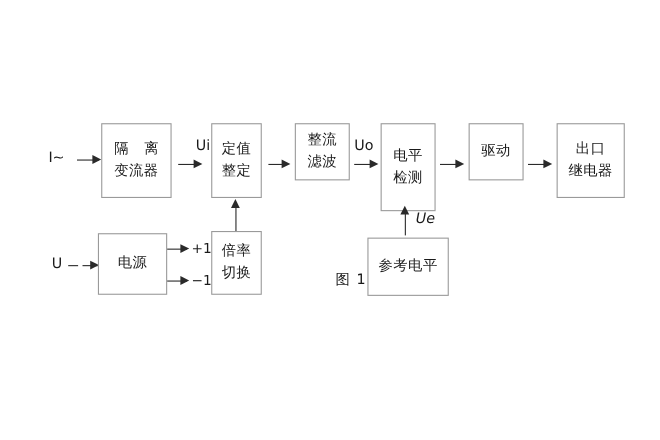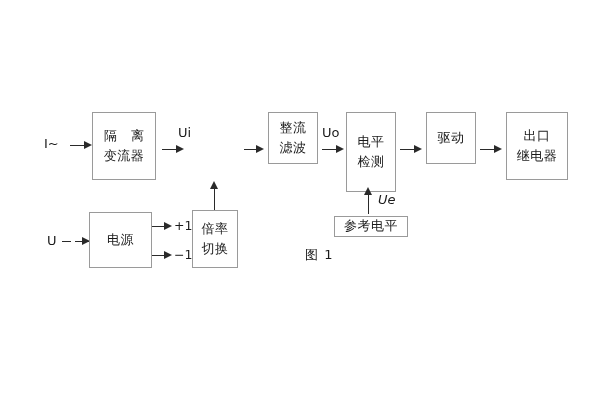--- a/index.html
+++ b/index.html
@@ -91,20 +91,24 @@
 
   <div class="blk" style="left:92px; top:112px; width:64px; height:68px;">
     <span class="ln wide">隔 离</span>
     <span class="ln">变流器</span>
   </div>
 
   <div class="lbl" style="left:178px; top:126px;">Ui</div>
   <div class="hline" style="left:162px; top:149px; width:20px;"></div>
   <div class="ahr" style="left:176px; top:145px;"></div>
 
+  <div class="blk" style="left:192px; top:112px; width:46px; height:68px;">
+    <span class="ln">定值</span>
+    <span class="ln">整定</span>
+  </div>
 
   <div class="hline" style="left:244px; top:149px; width:18px;"></div>
   <div class="ahr" style="left:256px; top:145px;"></div>
 
   <div class="blk" style="left:268px; top:112px; width:50px; height:52px;">
     <span class="ln">整流</span>
     <span class="ln">滤波</span>
   </div>
 
   <div class="lbl" style="left:322px; top:126px;">Uo</div>
@@ -156,17 +160,17 @@
   <div class="ahr" style="left:164px; top:251px;"></div>
   <div class="lbl sm" style="left:174px; top:249px;">−12V</div>
 
   <div class="blk" style="left:192px; top:210px; width:46px; height:58px;">
     <span class="ln">倍率</span>
     <span class="ln">切换</span>
   </div>
 
   <div class="lbl cap" style="left:290px; top:248px;">图 1</div>
 
-  <div class="blk" style="left:334px; top:216px; width:74px; height:21px;">
+  <div class="blk" style="left:334px; top:216px; width:74px; height:53px;">
     <span class="ln">参考电平</span>
   </div>
 
 </div>
 
 </body></html>

